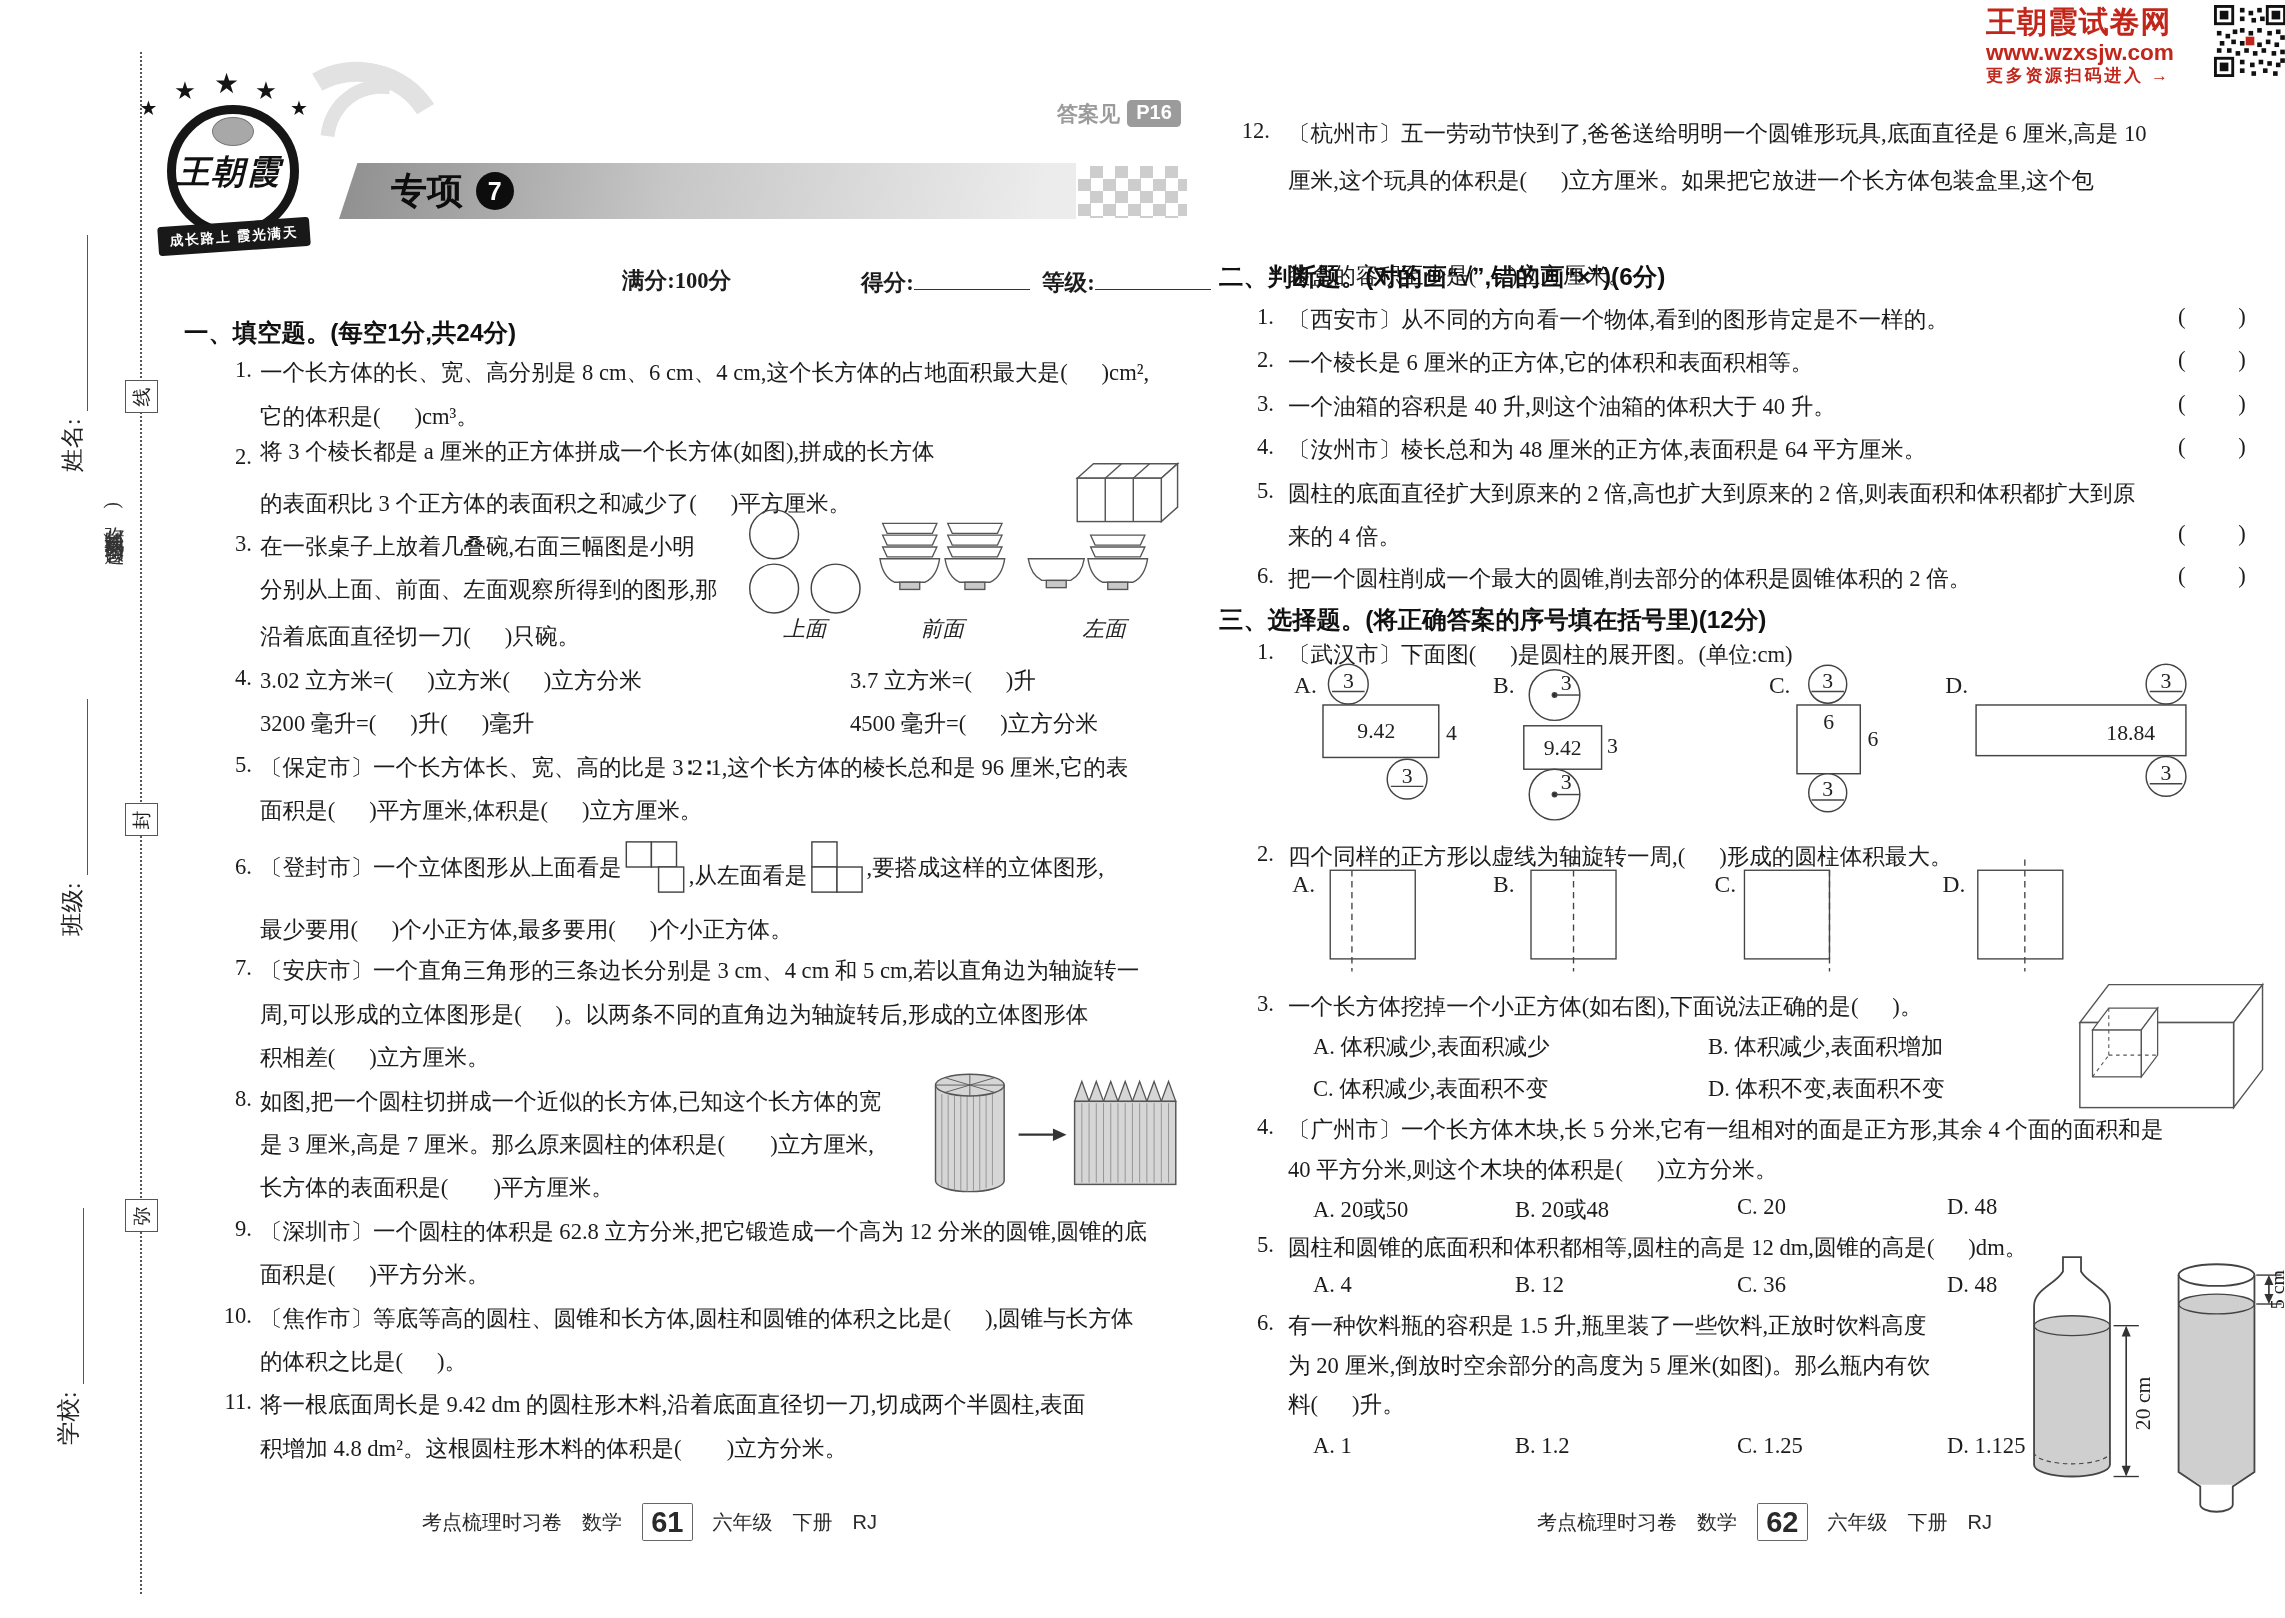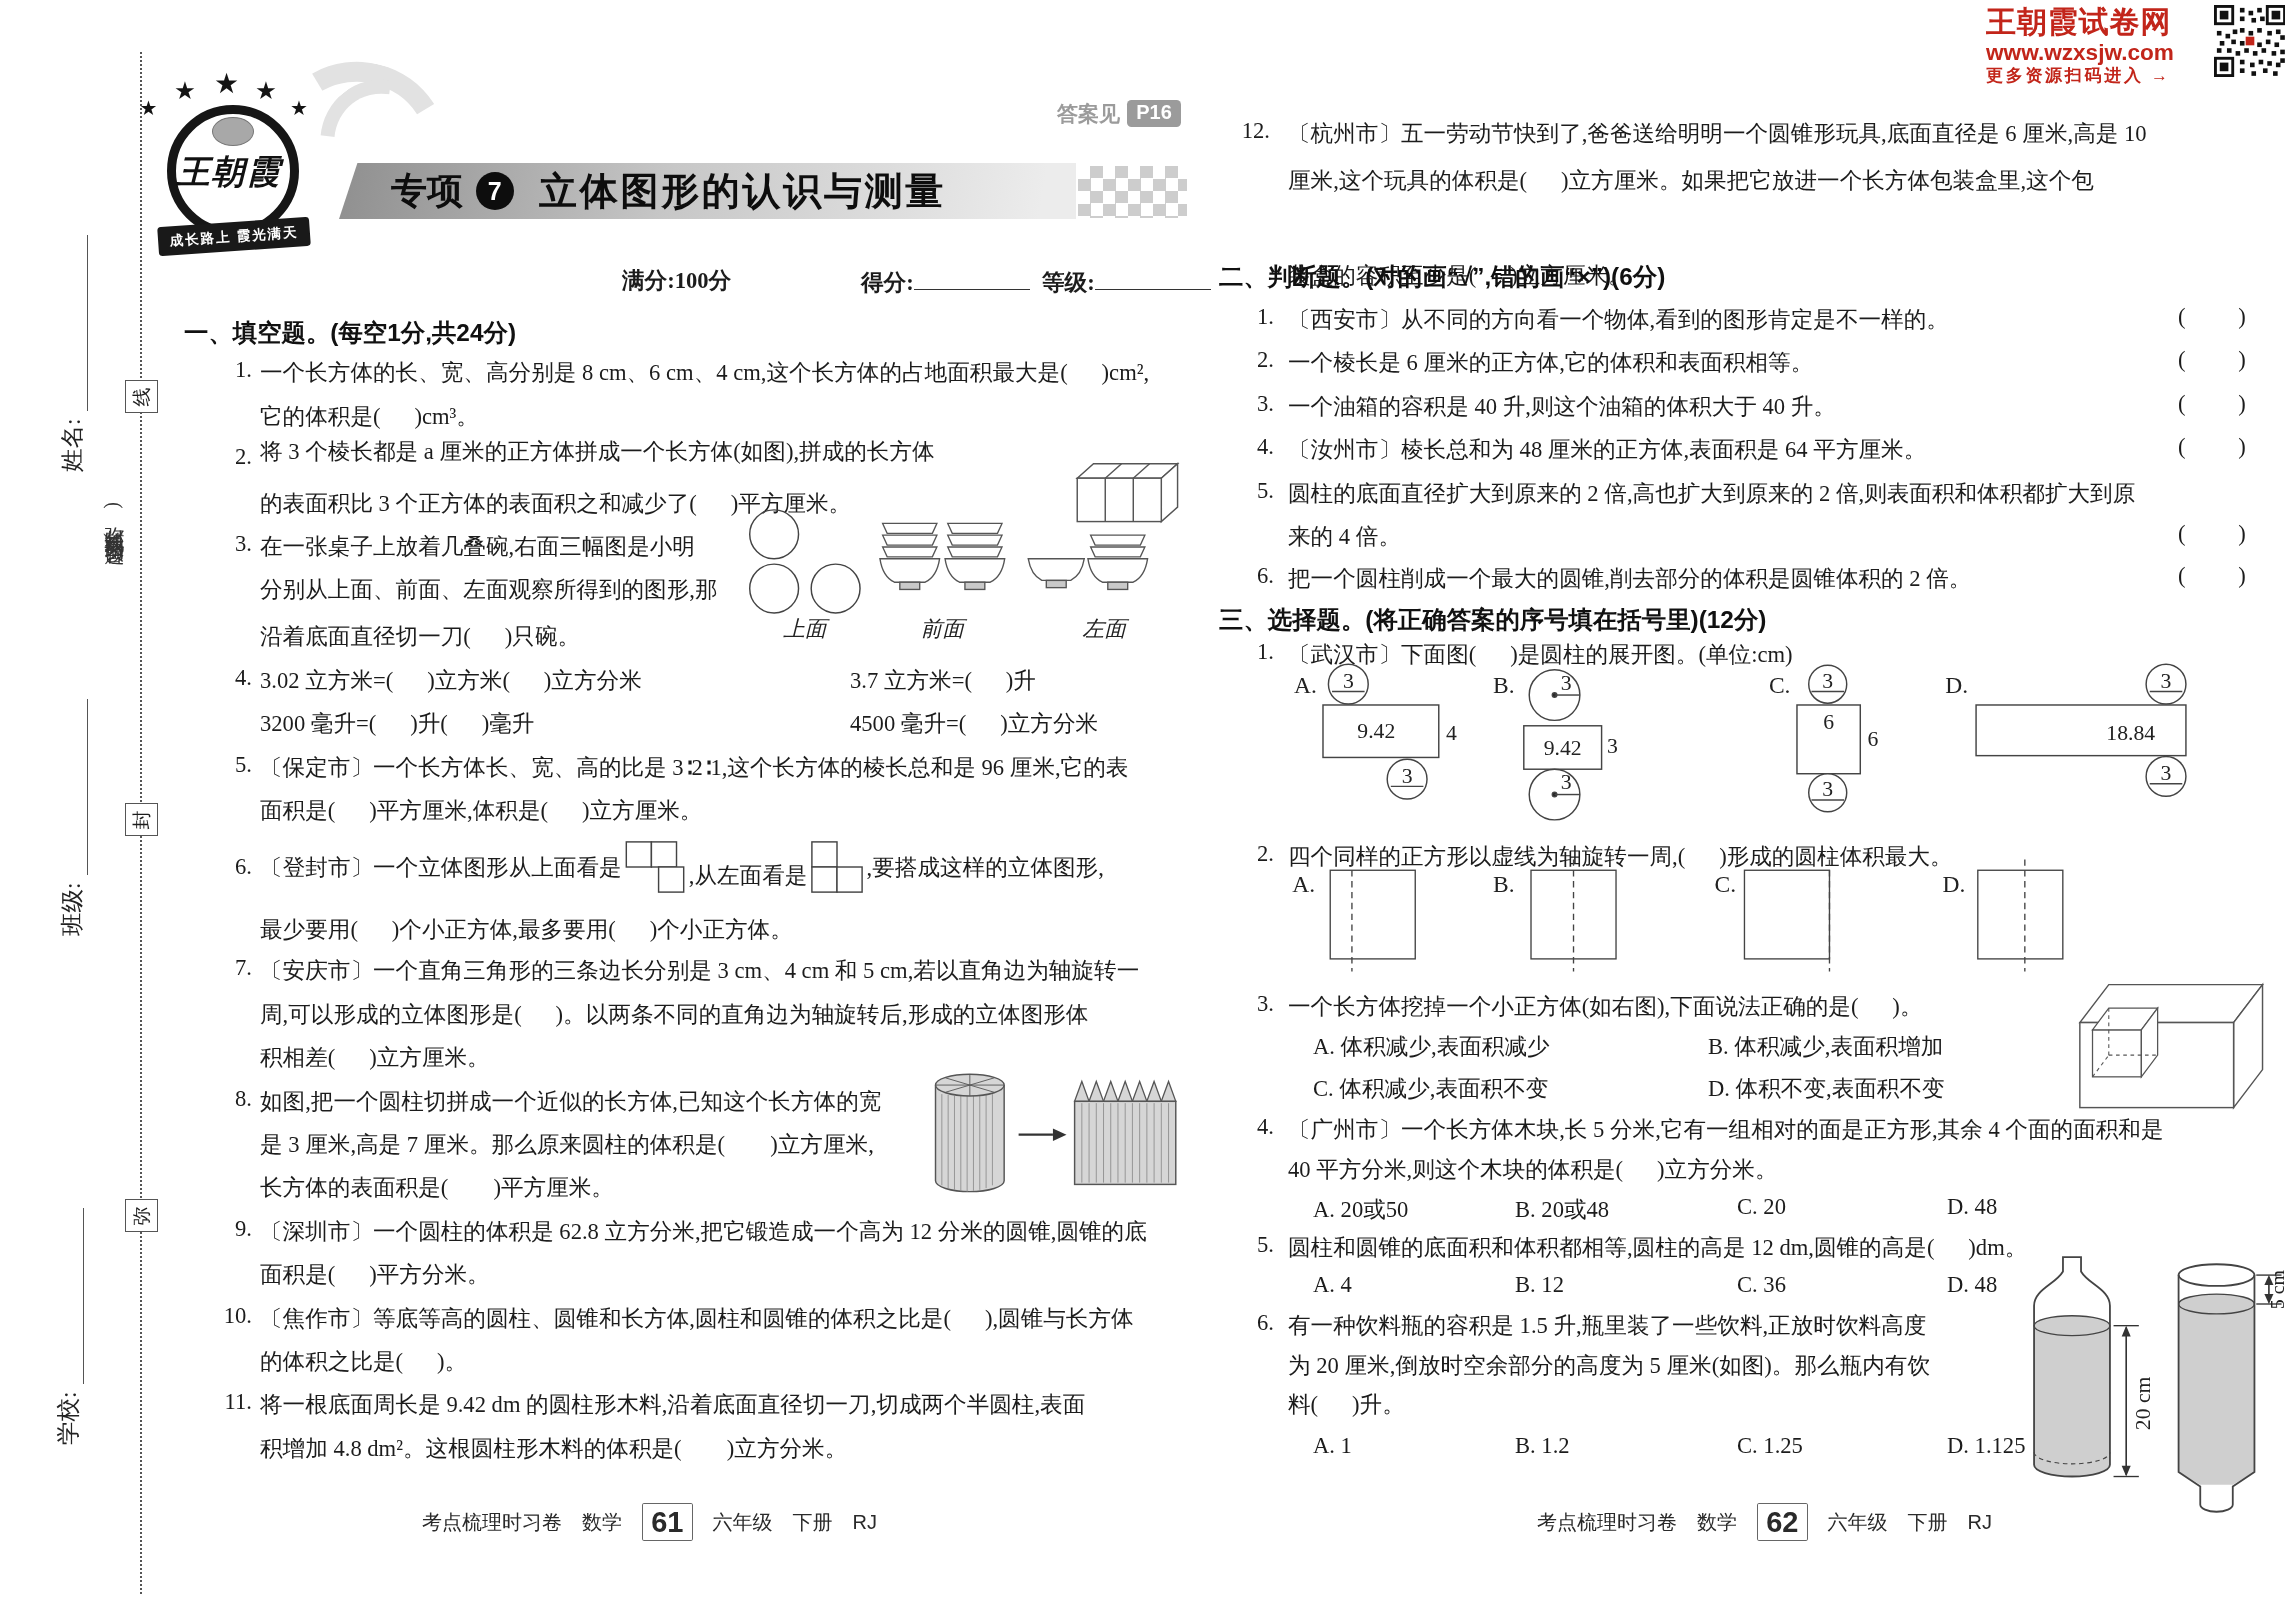--- a/index.html
+++ b/index.html
@@ -98,21 +98,20 @@
   <span class="star" style="left:156px;top:33px;font-size:20px;">★</span>
   <div class="ring"></div>
   <div class="portrait"></div>
   <div class="lname">王朝霞</div>
   <div class="lribbon">成长路上 霞光满天</div>
 </div>
 
 <div class="banner">
   <span class="blabel">专项</span>
   <span class="bnum">7</span>
-  <span class="btitle">立体图形的认识与测量</span>
 </div>
 <div class="checker"></div>
 
 <div class="ansref">
   <span>答案见</span>
   <span class="badge">P16</span>
 </div>
 
 <div class="site">
   <div class="s1">王朝霞试卷网</div>

